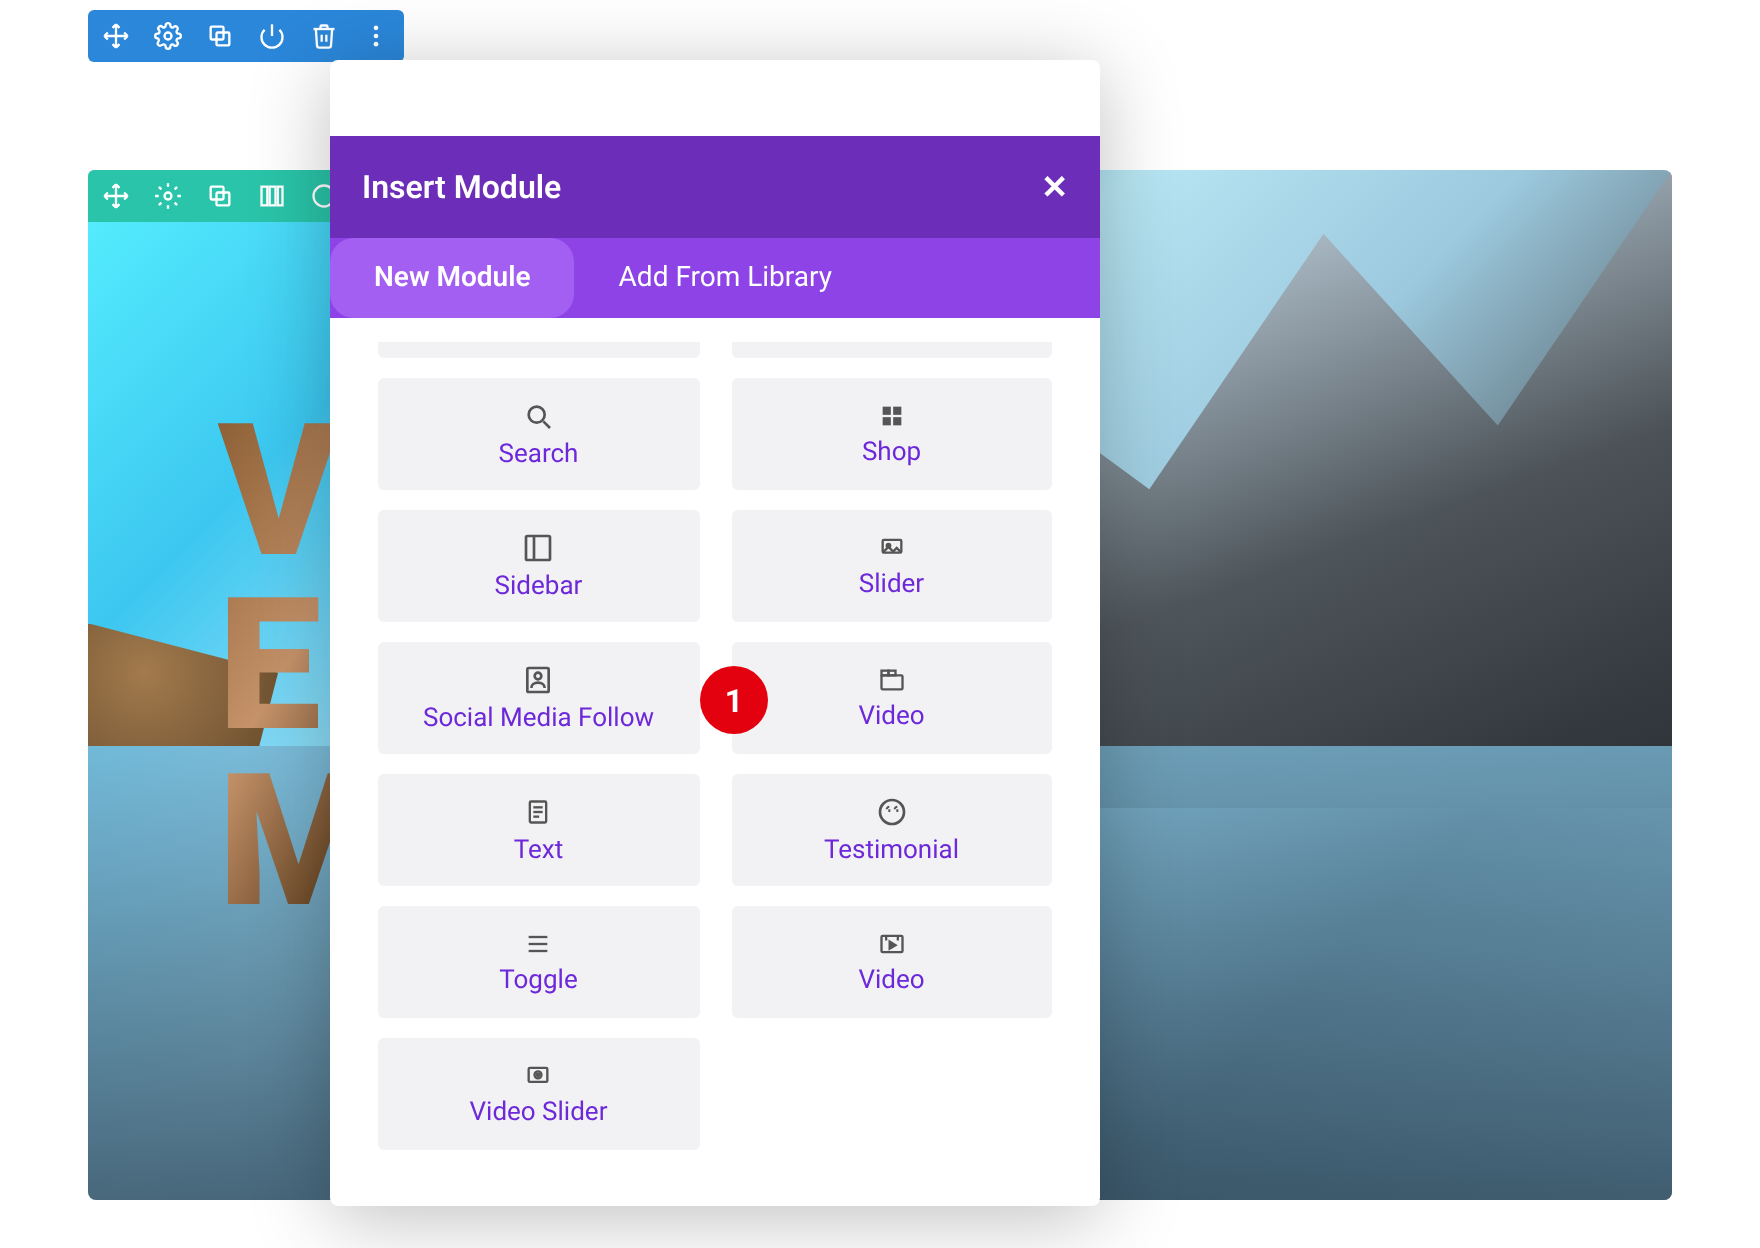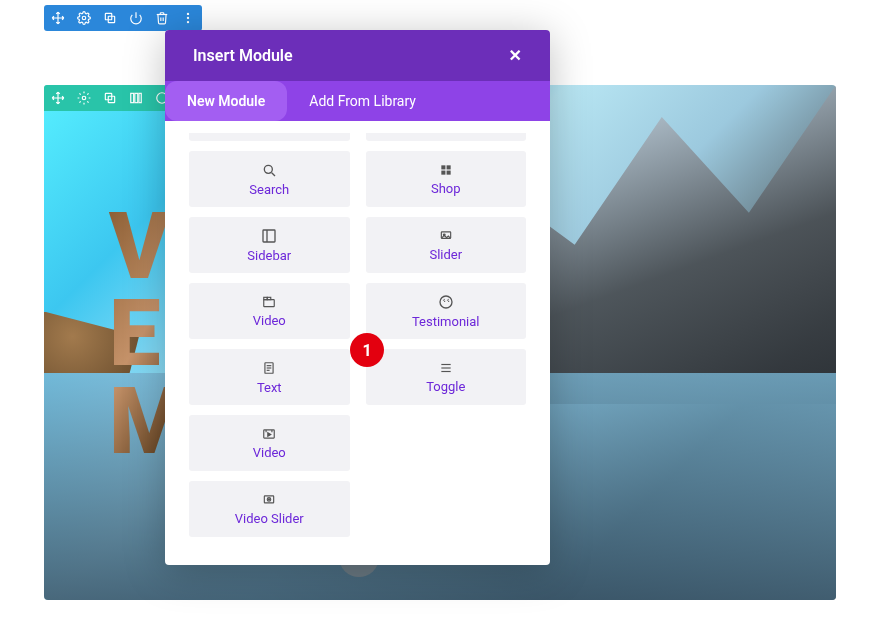--- a/index.html
+++ b/index.html
@@ -98,23 +98,23 @@
     width: 385px;
     background: #fff;
     border-radius: 4px;
     box-shadow: 0 6px 40px rgba(0,0,0,.25);
     overflow: hidden;
     z-index: 10;
   }
   .modal-header {
     background: #6c2eb9;
     color: #fff;
-    padding: 16px 28px;
+    padding: 16px 16px;
     display: flex; justify-content: space-between; align-items: center;
-    font-size: 16px; font-weight: 600;
+    font-size: 16px; font-weight: 600; margin-top: 38px;
   }
   .modal-close { cursor: pointer; font-size: 16px; }
   .modal-tabs {
     display: flex;
     background: #8e43e7;
     color: #fff;
     font-size: 14px;
   }
   .modal-tab {
     padding: 12px 22px;
@@ -312,50 +312,60 @@
               <rect x="4" y="5" width="16" height="11" rx="1"></rect>
               <circle cx="9" cy="10" r="1.5" fill="#555"></circle>
               <polyline points="4 16 9 11 13 15 16 12 20 16"></polyline>
             </svg>
           </span>
         <span>Slider</span>
       </div>
 
       <div class="module-card">
         <span class="mi">
+            <svg width="16" height="16" viewBox="0 0 24 24" fill="none" stroke="#555" stroke-width="2">
+              <rect x="4" y="3" width="16" height="18" rx="1"></rect>
+              <circle cx="12" cy="9" r="2.5"></circle>
+              <path d="M7 18c0-2.5 2.2-4 5-4s5 1.5 5 4"></path>
+            </svg>
+          </span>
+        <span>Social Media Follow</span>
+      </div>
+      <div class="module-card">
+        <span class="mi">
             <svg width="18" height="14" viewBox="0 0 24 24" fill="none" stroke="#555" stroke-width="2">
               <rect x="3" y="8" width="18" height="12" rx="1"></rect>
               <rect x="3" y="4" width="6" height="4"></rect>
               <rect x="9" y="4" width="6" height="4"></rect>
             </svg>
           </span>
         <span>Video</span>
       </div>
 
-      <div class="module-card">
-        <span class="mi">
-            <svg width="16" height="16" viewBox="0 0 24 24" fill="none" stroke="#555" stroke-width="2">
-              <circle cx="12" cy="12" r="9"></circle>
-              <path d="M8 10c0-1 1-2 2-2M14 10c0-1 1-2 2-2" stroke-width="1.5"></path>
-              <path d="M10 10v2M16 10v2" stroke-width="1.5"></path>
-            </svg>
-          </span>
-        <span>Testimonial</span>
-      </div>
       <div class="module-card">
         <span class="mi">
             <svg width="14" height="16" viewBox="0 0 24 24" fill="none" stroke="#555" stroke-width="2">
               <rect x="5" y="3" width="14" height="18" rx="1"></rect>
               <line x1="8" y1="8" x2="16" y2="8"></line>
               <line x1="8" y1="12" x2="16" y2="12"></line>
               <line x1="8" y1="16" x2="13" y2="16"></line>
             </svg>
           </span>
         <span>Text</span>
       </div>
+      <div class="module-card">
+        <span class="mi">
+            <svg width="16" height="16" viewBox="0 0 24 24" fill="none" stroke="#555" stroke-width="2">
+              <circle cx="12" cy="12" r="9"></circle>
+              <path d="M8 10c0-1 1-2 2-2M14 10c0-1 1-2 2-2" stroke-width="1.5"></path>
+              <path d="M10 10v2M16 10v2" stroke-width="1.5"></path>
+            </svg>
+          </span>
+        <span>Testimonial</span>
+      </div>
 
       <div class="module-card">
         <span class="mi">
             <svg width="16" height="14" viewBox="0 0 24 24" fill="none" stroke="#555" stroke-width="2">
               <line x1="4" y1="6" x2="20" y2="6"></line>
               <line x1="4" y1="12" x2="20" y2="12"></line>
               <line x1="4" y1="18" x2="20" y2="18"></line>
             </svg>
           </span>
         <span>Toggle</span>

